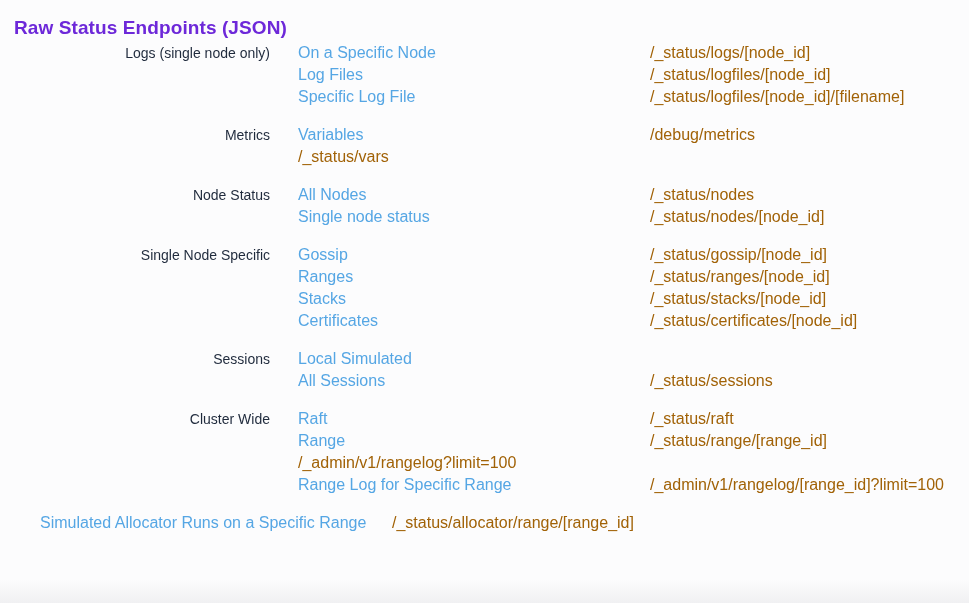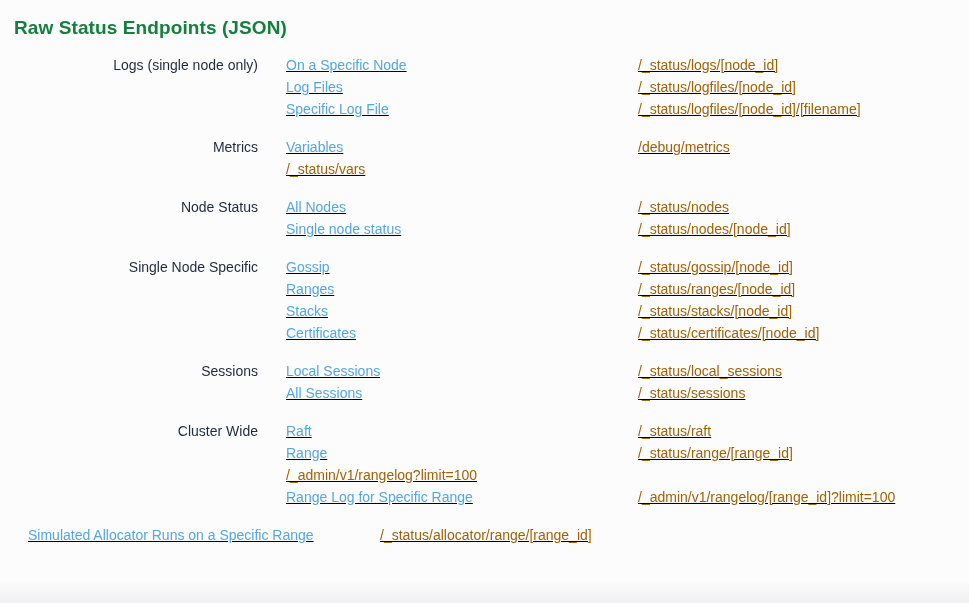--- a/index.html
+++ b/index.html
@@ -13,47 +13,47 @@
     font-family: "Liberation Sans", sans-serif;
     overflow: hidden;
     position: relative;
   }
   .page-title {
     margin: 0;
     padding: 14px 0 0 14px;
     font-size: 19px;
     line-height: 28px;
     font-weight: 700;
-    color: #15803d;
+    color: #6d28d9;
     letter-spacing: 0.1px;
   }
   .endpoint-list {
-    margin-top: 12px;
+    margin-top: 0;
+    padding-left: 12px;
   }
   .group {
     display: flex;
     align-items: flex-start;
     margin-bottom: 16px;
   }
   .group-label {
     width: 258px;
     flex-shrink: 0;
     text-align: right;
     font-size: 14px;
     line-height: 22px;
     color: #1f2a3c;
   }
   .entries {
     margin-left: 28px;
   }
   .entry {
     display: flex;
-    font-size: 14px;
+    font-size: 16px;
     line-height: 22px;
-    text-decoration: underline;
   }
   .entry-link {
     width: 352px;
     flex-shrink: 0;
     color: #55a6e4;
     text-decoration: none;
     cursor: pointer;
   }
   .entry-path {
     color: #a16207;
@@ -140,22 +140,21 @@
         <a class="entry-link">Certificates</a>
         <span class="entry-path">/_status/certificates/[node_id]</span>
       </div>
     </div>
   </div>
 
   <div class="group">
     <div class="group-label">Sessions</div>
     <div class="entries">
       <div class="entry">
-        <a class="entry-link">Local Sessions</a>
-        <span class="entry-path">/_status/local_sessions</span>
+        <a class="entry-link">Local Simulated</a>
       </div>
       <div class="entry">
         <a class="entry-link">All Sessions</a>
         <span class="entry-path">/_status/sessions</span>
       </div>
     </div>
   </div>
 
   <div class="group">
     <div class="group-label">Cluster Wide</div>

